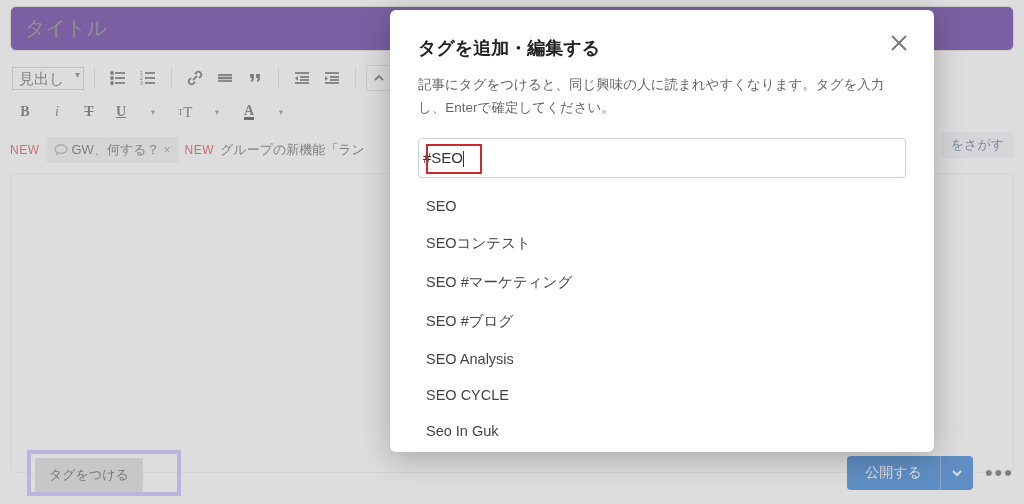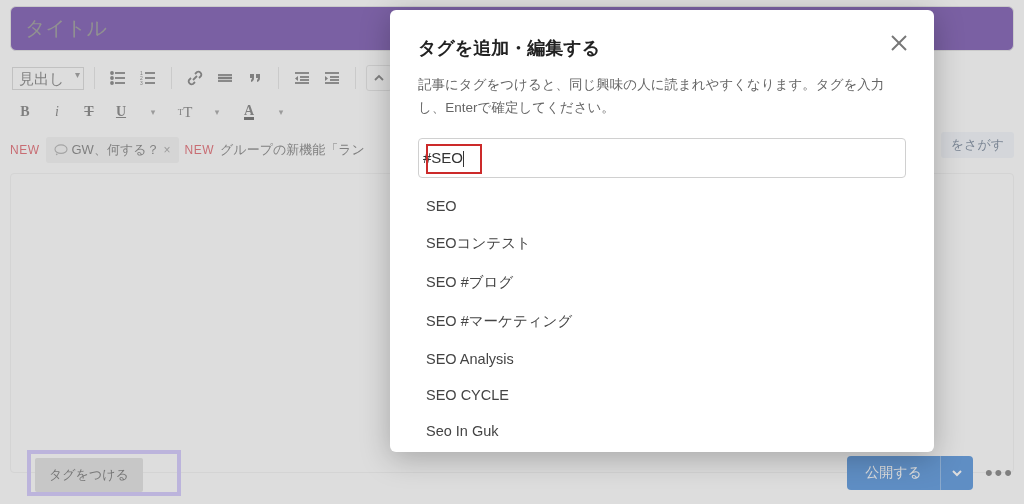--- a/index.html
+++ b/index.html
@@ -315,19 +315,19 @@
   </div>
   <div class="modal-title">タグを追加・編集する</div>
   <div class="modal-desc">記事にタグをつけると、同じ興味の人に読まれやすくなります。タグを入力し、Enterで確定してください。</div>
   <div class="tag-input-row">
     <div class="tag-input-highlight"></div>
     <span style="font-size:15px;">#SEO</span><span class="caret"></span>
   </div>
   <div class="suggest-list">
     <div class="suggest-item">SEO</div>
     <div class="suggest-item">SEOコンテスト</div>
+    <div class="suggest-item">SEO #マーケティング</div>
     <div class="suggest-item">SEO #ブログ</div>
-    <div class="suggest-item">SEO #マーケティング</div>
     <div class="suggest-item">SEO Analysis</div>
     <div class="suggest-item">SEO CYCLE</div>
     <div class="suggest-item">Seo In Guk</div>
   </div>
 </div>
 
 </body></html>

